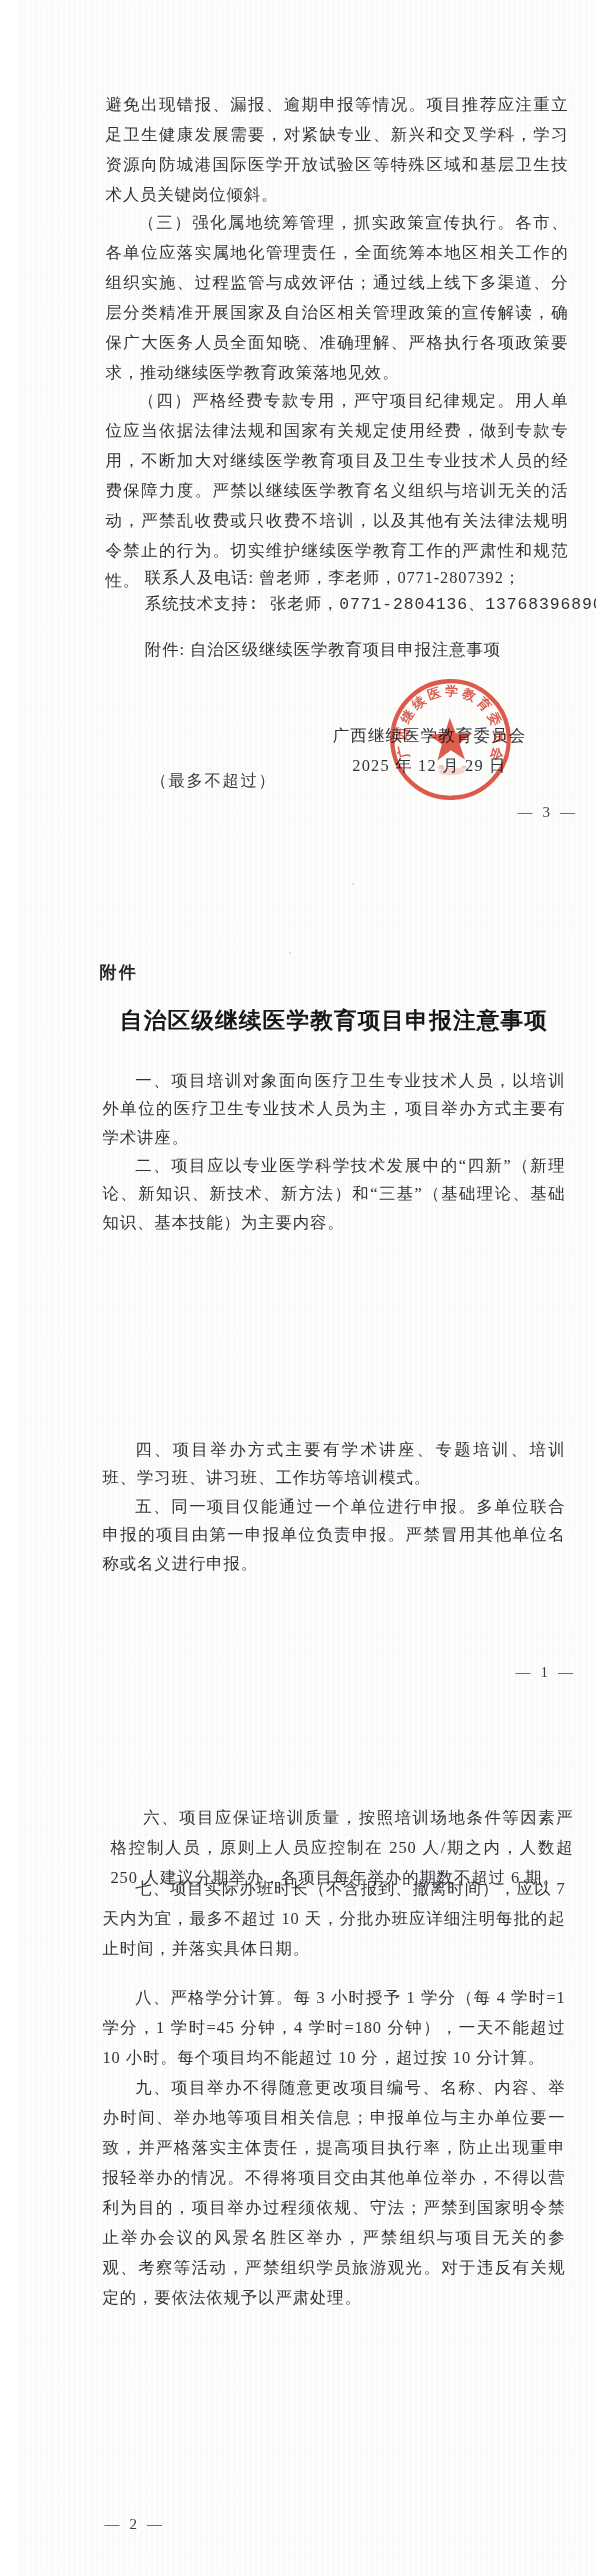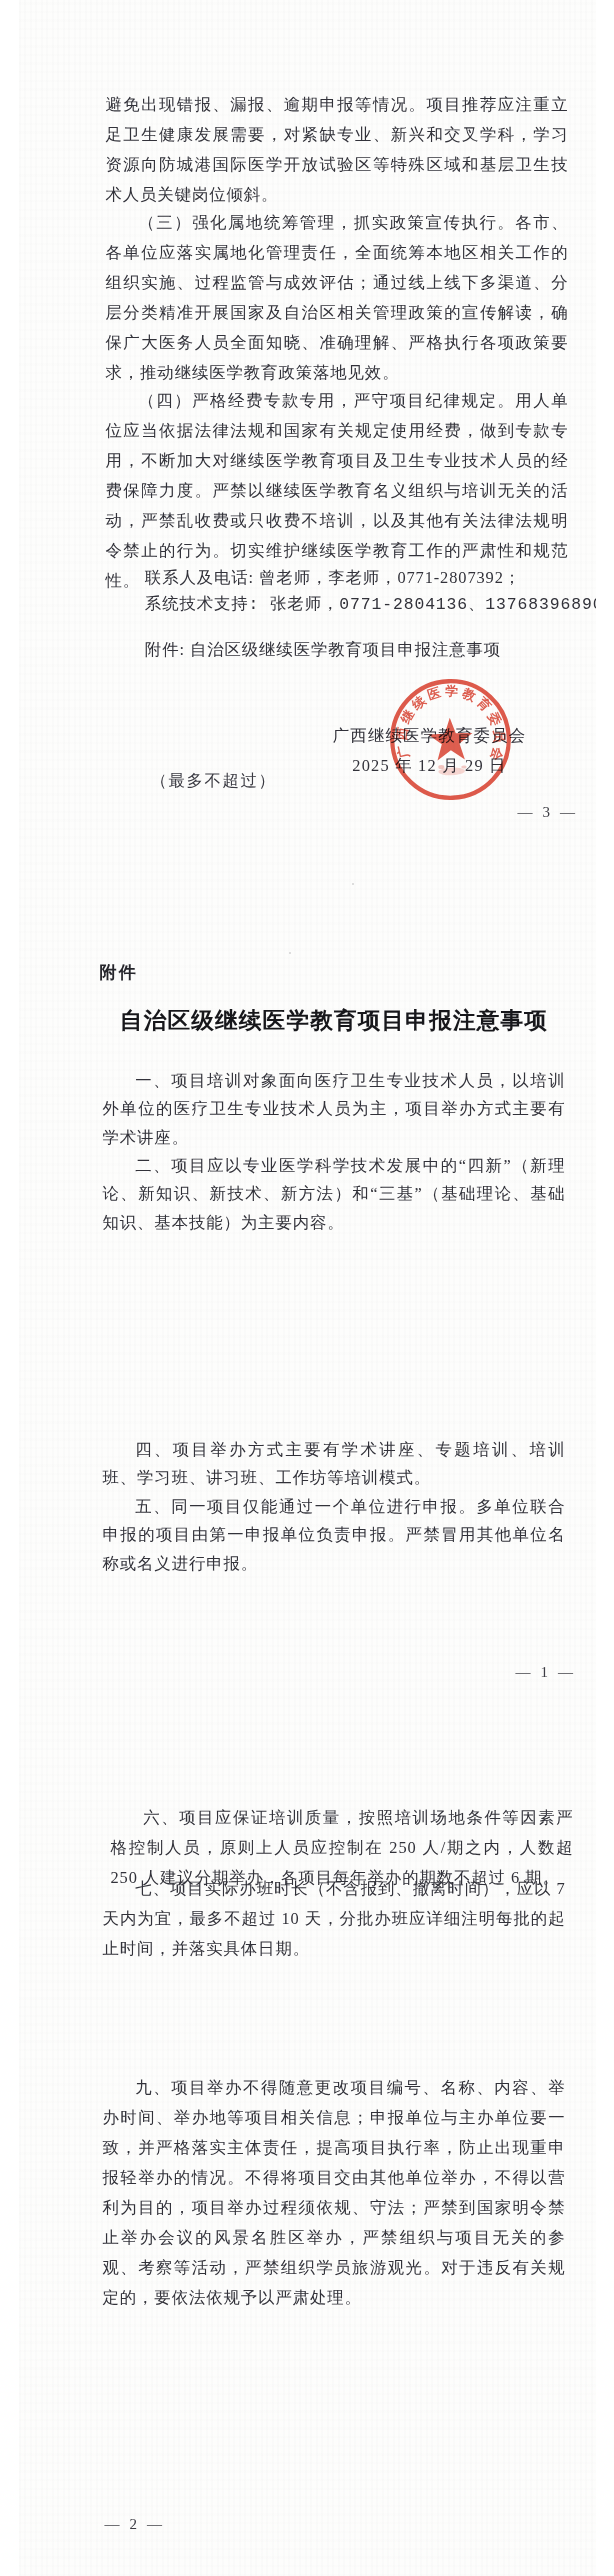--- a/index.html
+++ b/index.html
@@ -128,20 +128,21 @@
 
   <div class="para indent2 p1-line" style="top:1067px;left:84px;">一、项目培训对象面向医疗卫生专业技术人员，以培训外单位的医疗卫生专业技术人员为主，项目举办方式主要有学术讲座。</div>
   <div class="para indent2 p1-line" style="top:1152px;left:84px;">二、项目应以专业医学科学技术发展中的“四新”（新理论、新知识、新技术、新方法）和“三基”（基础理论、基础知识、基本技能）为主要内容。</div>
   <div class="para indent2 p1-line" style="top:1436px;left:84px;">四、项目举办方式主要有学术讲座、专题培训、培训班、学习班、讲习班、工作坊等培训模式。</div>
   <div class="para indent2 p1-line" style="top:1493px;left:84px;">五、同一项目仅能通过一个单位进行申报。多单位联合申报的项目由第一申报单位负责申报。严禁冒用其他单位名称或名义进行申报。</div>
 
   <div class="page-marker pm-1">— 1 —</div>
 
   <div class="para indent2 p2-line" style="top:1803px;left:84px;margin-left:8px;">六、项目应保证培训质量，按照培训场地条件等因素严格控制人员，原则上人员应控制在 250 人/期之内，人数超 250 人建议分期举办，各项目每年举办的期数不超过 6 期。</div>
   <div class="para indent2 p2-line" style="top:1874px;left:84px;">七、项目实际办班时长（不含报到、撤离时间），应以 7 天内为宜，最多不超过 10 天，分批办班应详细注明每批的起止时间，并落实具体日期。</div>
+  <div class="para indent2 p2-line" style="top:1983px;left:84px;">八、严格学分计算。每 3 小时授予 1 学分（每 4 学时=1 学分，1 学时=45 分钟，4 学时=180 分钟），一天不能超过 10 小时。每个项目均不能超过 10 分，超过按 10 分计算。</div>
   <div class="para indent2 p2-line" style="top:2073px;left:84px;">九、项目举办不得随意更改项目编号、名称、内容、举办时间、举办地等项目相关信息；申报单位与主办单位要一致，并严格落实主体责任，提高项目执行率，防止出现重申报轻举办的情况。不得将项目交由其他单位举办，不得以营利为目的，项目举办过程须依规、守法；严禁到国家明令禁止举办会议的风景名胜区举办，严禁组织与项目无关的参观、考察等活动，严禁组织学员旅游观光。对于违反有关规定的，要依法依规予以严肃处理。</div>
 
   <div class="page-marker pm-2">— 2 —</div>
 
   <div class="noise-dot" style="left:270px;top:952px;width:2.3px;height:2.3px;"></div>
   <div class="noise-dot" style="left:333px;top:883px;width:2.3px;height:1.6px;"></div>
   <div class="noise-dot" style="left:135px;top:1915px;width:1.6px;height:1.6px;"></div>
 
 </div>
 

